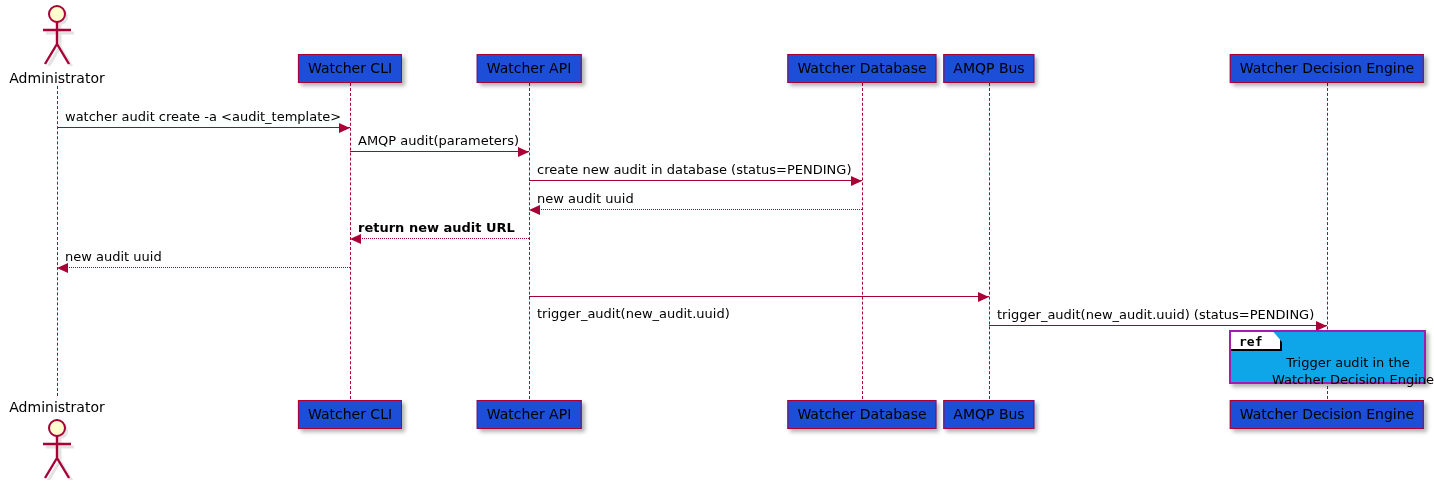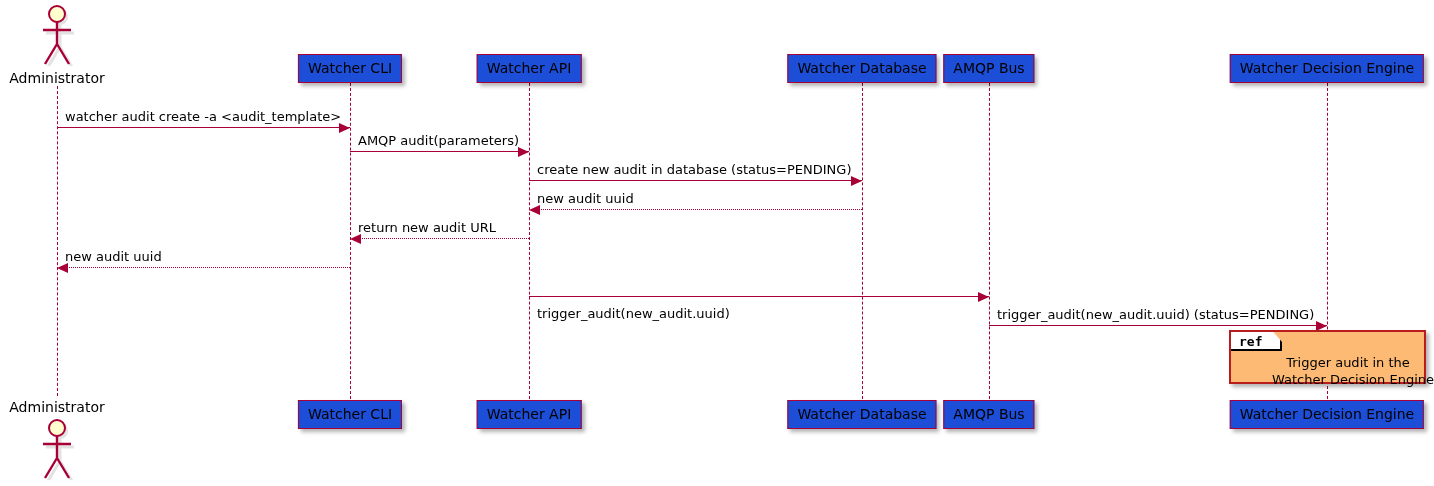--- a/index.html
+++ b/index.html
@@ -94,22 +94,22 @@
   }
   .arrowhead.left {
     border-top: 5px solid transparent;
     border-bottom: 5px solid transparent;
     border-right: 11px solid #A80036;
   }
   
   .ref-box {
     position: absolute;
     box-sizing: border-box;
-    background: #fdba74;
-    border: 2px solid #b91c1c;
+    background: #0ea5e9;
+    border: 2px solid #a21caf;
     box-shadow: 3px 3px 4px rgba(0,0,0,0.30);
     z-index: 8;
   }
   .ref-tab {
     position: absolute;
     left: 0;
     top: 0;
     height: 19px;
     box-sizing: border-box;
     background: #FFFFFF;
@@ -159,21 +159,21 @@
       <div class="arrowhead right" style="top: 147px; left: 518px;"></div>
       <div class="msg-label" style="top: 133px; left: 358px;">AMQP audit(parameters)</div>
       <div class="msg-line" style="left: 529px; top: 180px; width: 333px;"></div>
       <div class="arrowhead right" style="top: 176px; left: 851px;"></div>
       <div class="msg-label" style="top: 162px; left: 537px;">create new audit in database (status=PENDING)</div>
       <div class="msg-line dotted" style="left: 529px; top: 209px; width: 333px;"></div>
       <div class="arrowhead left" style="top: 205px; left: 529px;"></div>
       <div class="msg-label" style="top: 191px; left: 537px;">new audit uuid</div>
       <div class="msg-line dotted" style="left: 350px; top: 238px; width: 179px;"></div>
       <div class="arrowhead left" style="top: 234px; left: 350px;"></div>
-      <div class="msg-label" style="top: 220px; left: 358px;">return new audit URL</div>
+      <div class="msg-label" style="top: 220px; left: 358px; font-weight: bold;">return new audit URL</div>
       <div class="msg-line dotted" style="left: 57px; top: 267px; width: 293px;"></div>
       <div class="arrowhead left" style="top: 263px; left: 57px;"></div>
       <div class="msg-label" style="top: 249px; left: 65px;">new audit uuid</div>
       <div class="msg-line" style="left: 529px; top: 296px; width: 460px;"></div>
       <div class="arrowhead right" style="top: 292px; left: 978px;"></div>
       <div class="msg-label" style="top: 278px; left: 537px; margin-top: 28px;">trigger_audit(new_audit.uuid)</div>
       <div class="msg-line" style="left: 989px; top: 325px; width: 338px;"></div>
       <div class="arrowhead right" style="top: 321px; left: 1316px;"></div>
       <div class="msg-label" style="top: 307px; left: 997px;">trigger_audit(new_audit.uuid) (status=PENDING)</div>
     </div>

